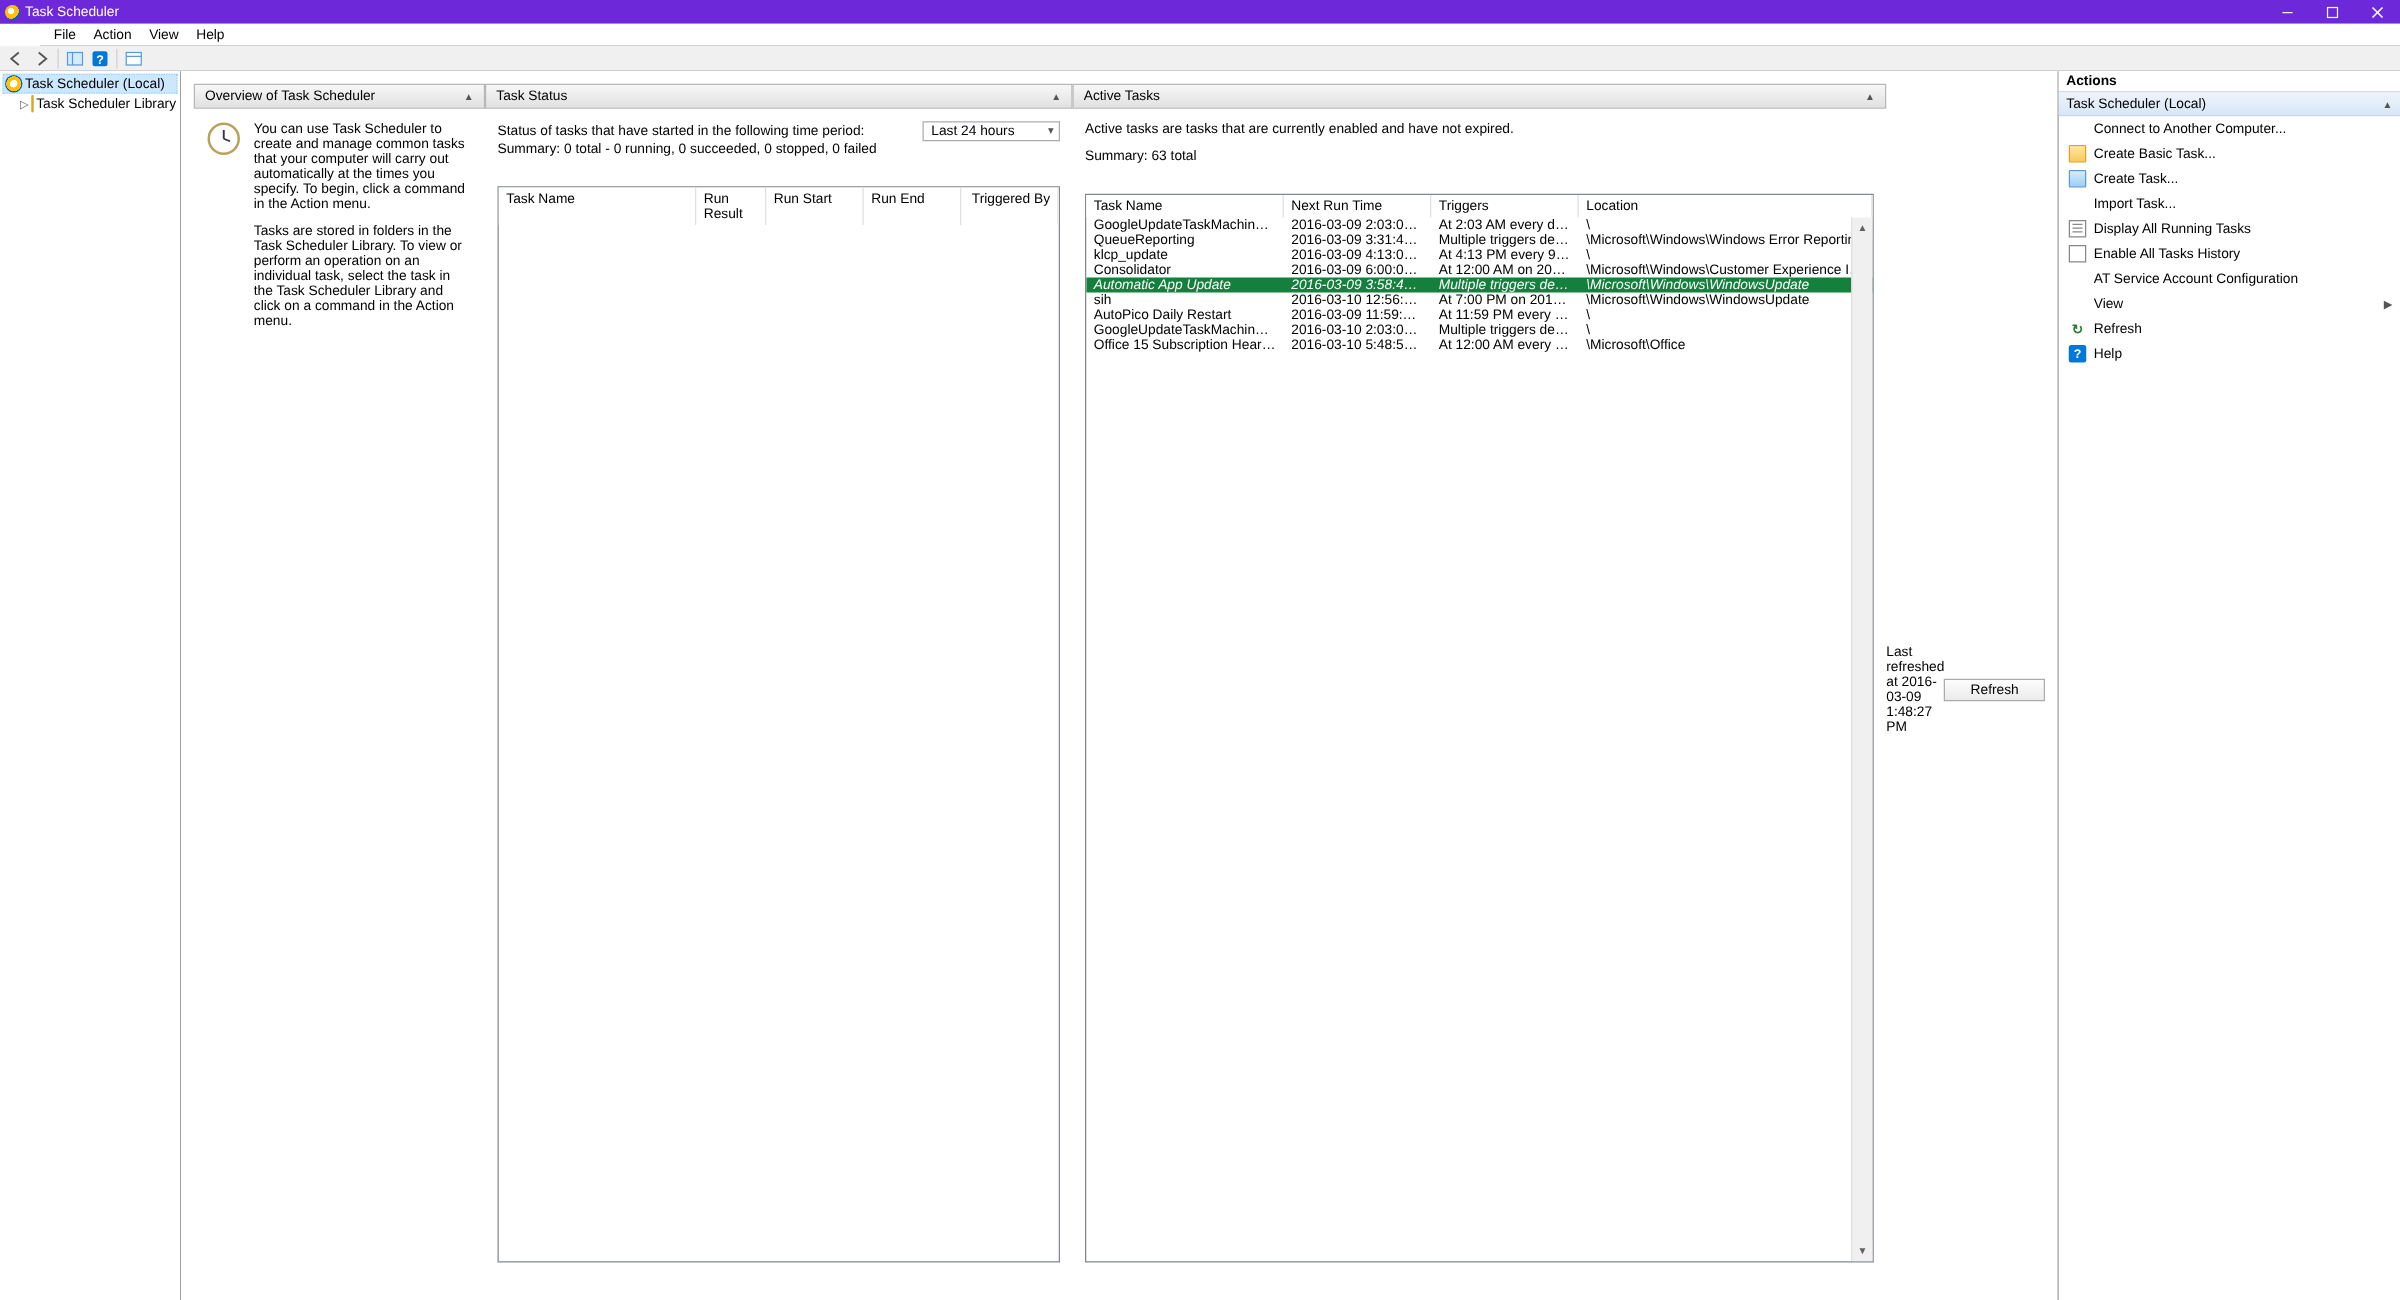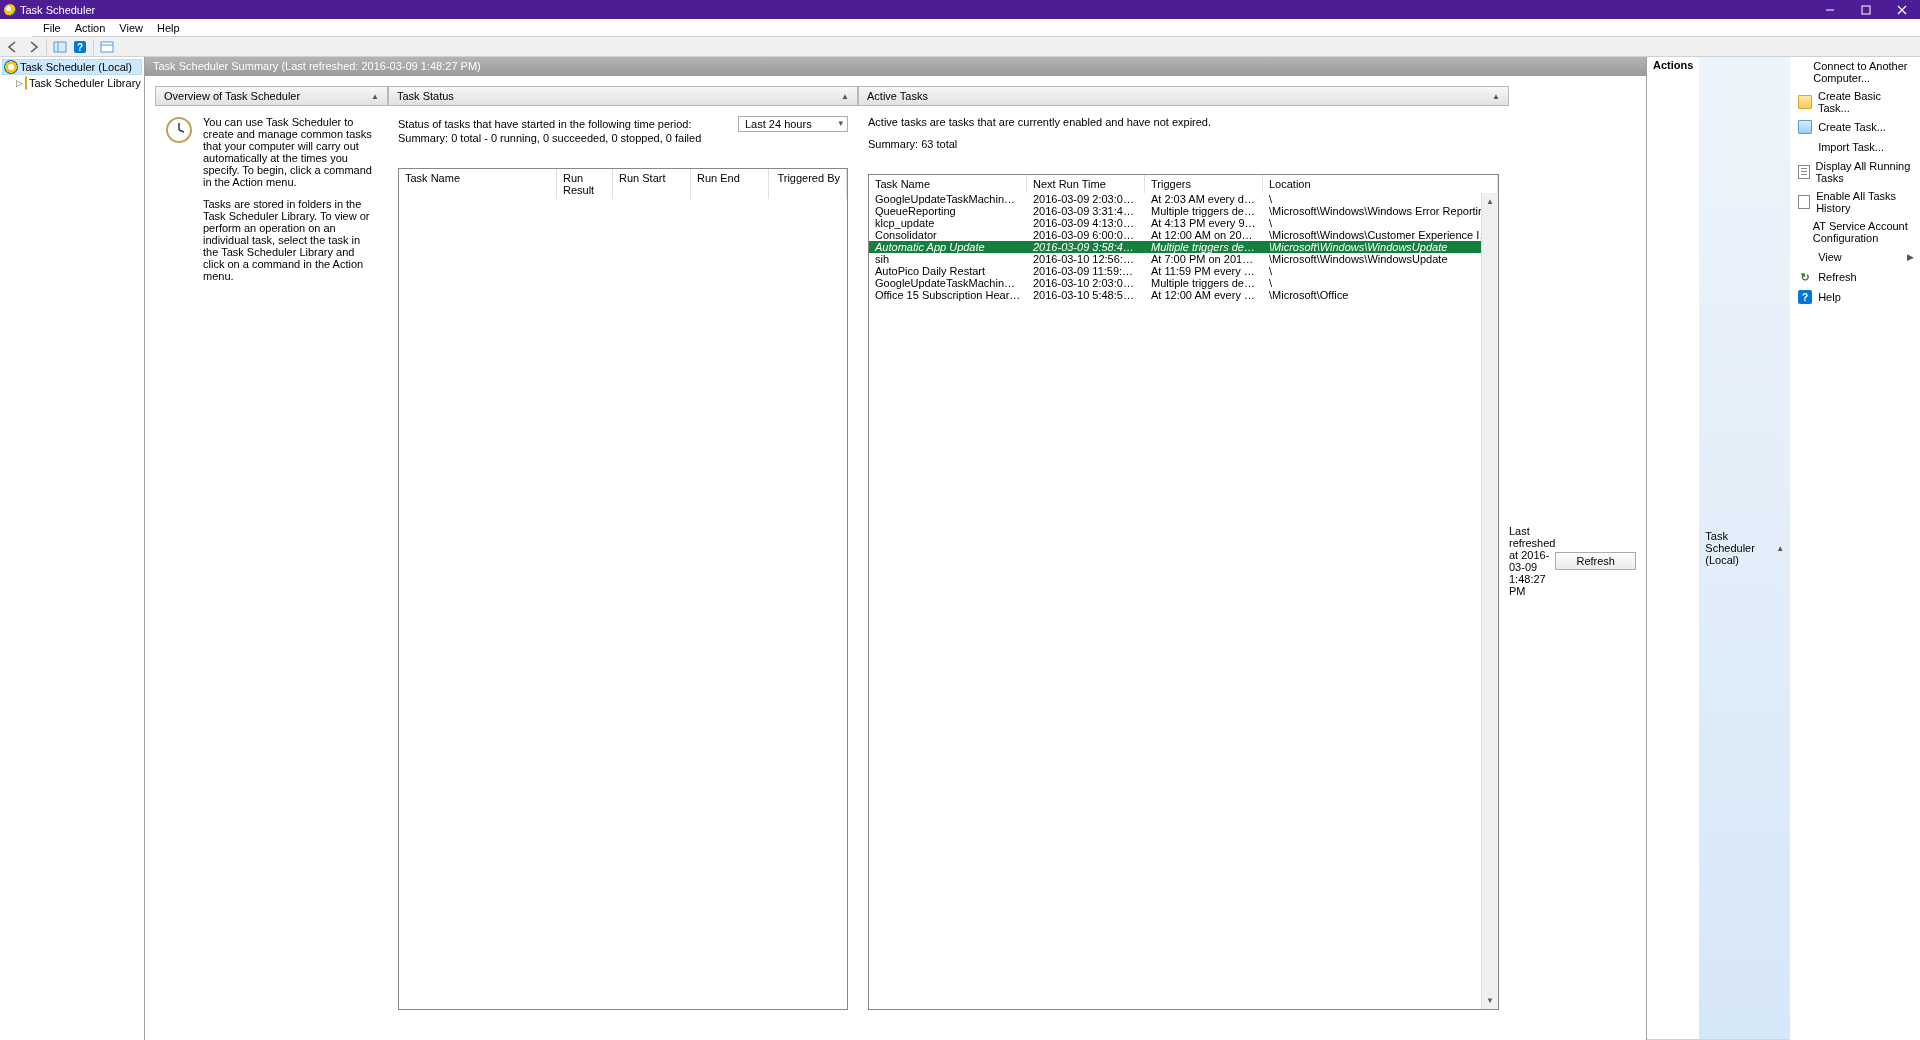--- a/index.html
+++ b/index.html
@@ -1,19 +1,19 @@
 <!DOCTYPE html>
 <html><head>
 <meta charset="utf-8">
 <style>
 * { margin: 0; padding: 0; box-sizing: border-box; }
 body { font-family: "Segoe UI", Tahoma, sans-serif; font-size: 11px; background: #fff; overflow: hidden; }
 
 
-.titlebar { background: #4c1d95; color: #fff; height: 19px; display: flex; align-items: center; justify-content: space-between; padding-left: 4px; gap: 40px; }
+.titlebar { background: #6d28d9; color: #fff; height: 19px; display: flex; align-items: center; justify-content: space-between; padding-left: 4px; gap: 40px; }
 .titlebar-left { display: flex; align-items: center; gap: 4px; }
 .titlebar-icon { width: 12px; height: 12px; background: radial-gradient(circle at 40% 40%, #fff 25%, #ffc107 26%, #ffc107 60%, #006bb3 61%); border-radius: 50%; }
 .titlebar-title { font-size: 11px; }
 .titlebar-controls { display: flex; }
 .tb-btn { width: 36px; height: 19px; display: flex; align-items: center; justify-content: center; font-size: 10px; color: #fff; cursor: pointer; }
 
 
 .menubar { background: #fff; border-bottom: 1px solid #d0d0d0; height: 18px; display: flex; align-items: center; padding-left: 4px; gap: 0; margin-left: 32px; }
 .menu-item { padding: 2px 7px; font-size: 11px; cursor: pointer; }
 
@@ -74,21 +74,21 @@
 
 .col-at-name { width: 158px; }
 .col-at-next { width: 118px; }
 .col-at-trig { width: 118px; }
 .col-at-loc { width: 235px; }
 
 .footer-row { display: flex; justify-content: space-between; align-items: center; padding: 6px 0 0 0; }
 .refresh-btn { padding: 2px 20px; font-size: 11px; background: linear-gradient(#fdfdfd, #ebebeb); border: 1px solid #acacac; cursor: pointer; }
 
 
-.actions-panel { width: 274px; border-left: 1px solid #a0a0a0; background: #fff; display: flex; flex-direction: row; }
+.actions-panel { width: 274px; border-left: 1px solid #a0a0a0; background: #fff; display: flex; flex-direction: column; }
 .actions-head { background: #fff; border-bottom: 1px solid #d0d0d0; padding: 2px 6px; font-weight: bold; font-size: 11px; }
 .actions-group-head { background: linear-gradient(#eef4fb, #d6e7f8); border-bottom: 1px solid #c4d7ed; padding: 3px 6px; font-size: 11px; display: flex; justify-content: space-between; align-items: center; }
 .actions-list { }
 .action-item { display: flex; align-items: center; gap: 6px; padding: 3px 6px 3px 8px; font-size: 11px; cursor: pointer; }
 .action-icon { width: 14px; height: 14px; display: flex; align-items: center; justify-content: center; font-size: 11px; }
 .action-arrow { margin-left: auto; font-size: 9px; color: #555; }
 
 .ic-folder { background: linear-gradient(#ffe9a2, #f7c95f); border: 1px solid #dba628; border-radius: 1px; }
 .ic-create { background: linear-gradient(#d4ecff, #9ecff5); border: 1px solid #5a9bd4; border-radius: 1px; }
 .ic-list { border: 1px solid #888; background: #fff; position: relative; }
@@ -174,21 +174,20 @@
       <span>Task Scheduler (Local)</span>
     </div>
     <div class="tree-item child">
       <span class="tree-toggle">▷</span>
       <div class="tree-icon folder"></div>
       <span>Task Scheduler Library</span>
     </div>
   </div>
 
   <div class="content">
-    <div class="summary-header">Task Scheduler Summary (Last refreshed: 2016-03-09 1:48:27 PM)</div>
     <div class="content-body">
 
       <div class="section">
         <div class="section-header">
           <span>Overview of Task Scheduler</span>
           <span class="section-collapse">▲</span>
         </div>
         <div class="section-body">
           <div class="overview-row">
             <div class="overview-icon">

